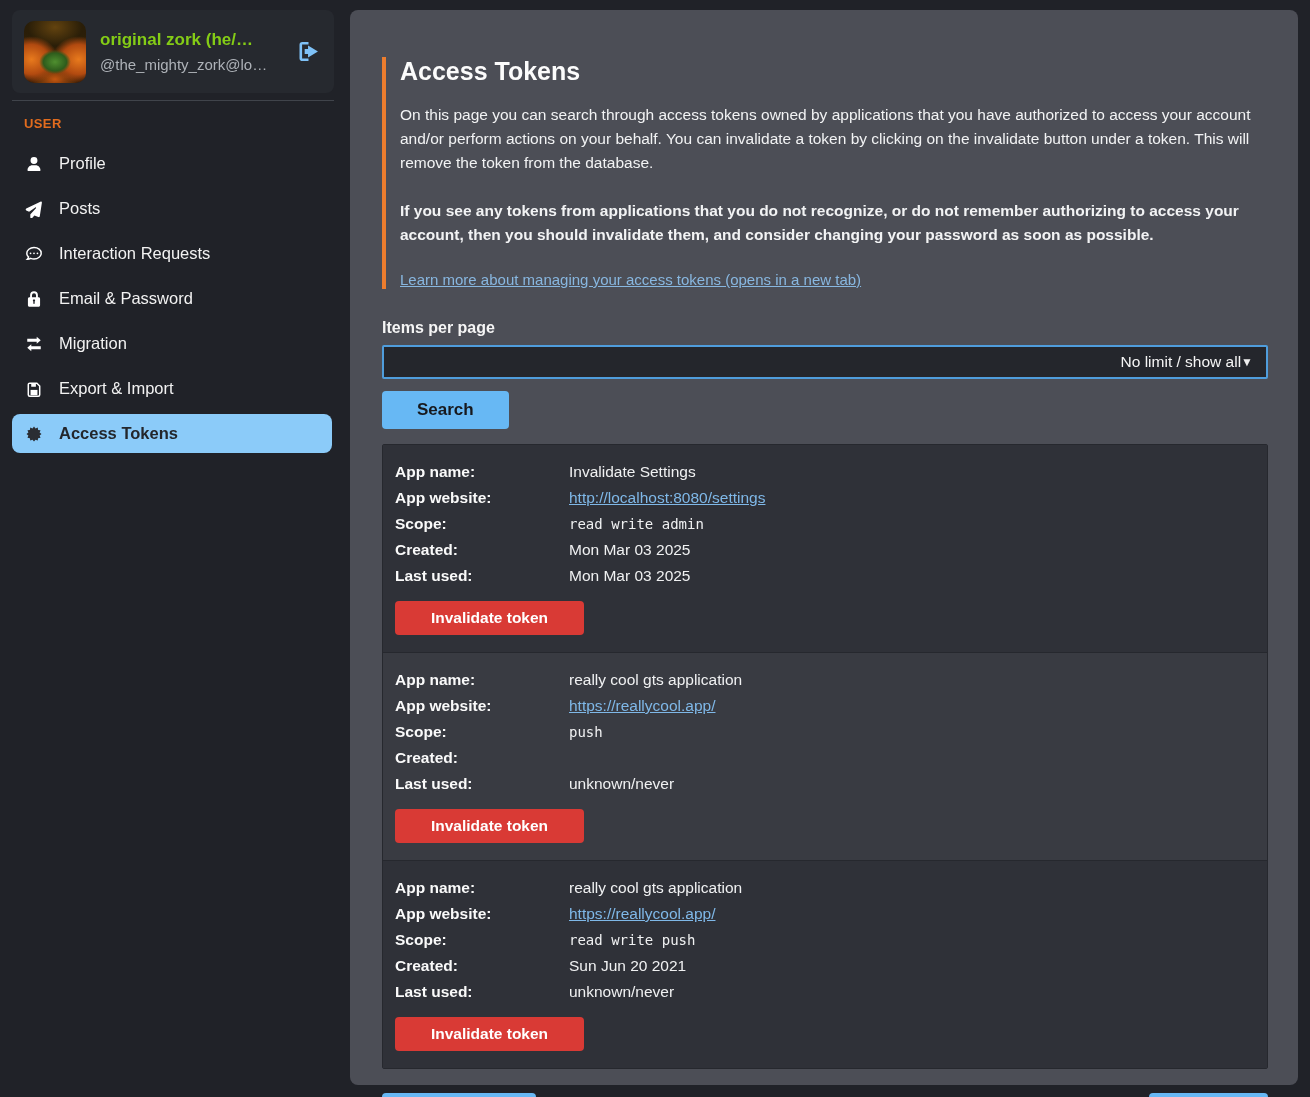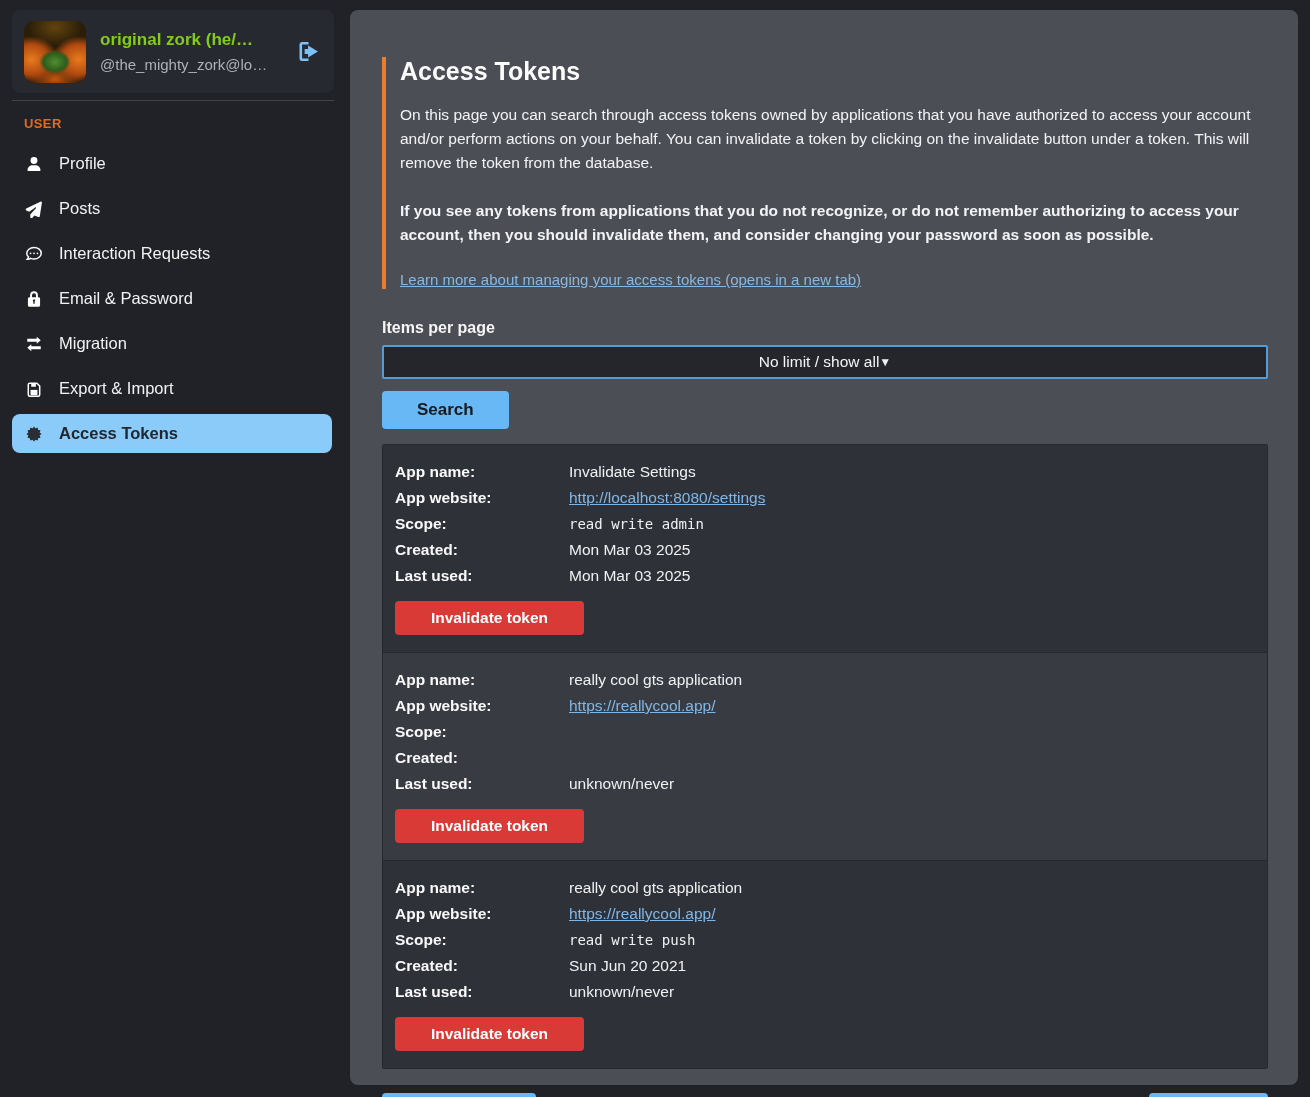--- a/index.html
+++ b/index.html
@@ -85,21 +85,21 @@
   .intro h1 { font-size:25px; font-weight:bold; color:#fcfcfc; margin-bottom:17px; }
   .intro p { font-size:15.5px; line-height:24px; color:#f2f3f4; max-width:880px; margin-bottom:24px; }
   .intro p.bold { font-weight:bold; }
   .learn-link { color:#88b7e0; font-size:15px; text-decoration:underline; cursor:pointer; }
   .form-field label { display:block; font-weight:bold; font-size:16px; margin-bottom:8px; }
   .select {
     width:100%; height:34px;
     background:#24262c;
     border:2px solid #4f9ddc;
     border-radius:2px;
-    display:flex; align-items:center; justify-content:center;
+    display:flex; align-items:center; justify-content:flex-end;
     padding:0 13px;
     font-size:15.5px; color:#f5f5f5;
     cursor:pointer;
   }
   .select-arrow { font-size:12px; color:#eeeeee; }
   .btn {
     border:none; border-radius:4px; cursor:pointer;
     font-family:inherit; font-weight:bold;
   }
   .btn.blue { background:#67b8f4; color:#17191d; font-size:17px; }
@@ -253,20 +253,21 @@
       <div class="row">
         <span class="row-label">App name:</span>
         <span class="row-value">really cool gts application</span>
       </div>
       <div class="row">
         <span class="row-label">App website:</span>
         <a href="#" class="row-link">https://reallycool.app/</a>
       </div>
       <div class="row">
         <span class="row-label">Scope:</span>
+        <span class="row-value mono">push</span>
       </div>
       <div class="row">
         <span class="row-label">Created:</span>
       </div>
       <div class="row">
         <span class="row-label">Last used:</span>
         <span class="row-value">unknown/never</span>
       </div>
       <button class="btn red">Invalidate token</button>
     </article>

